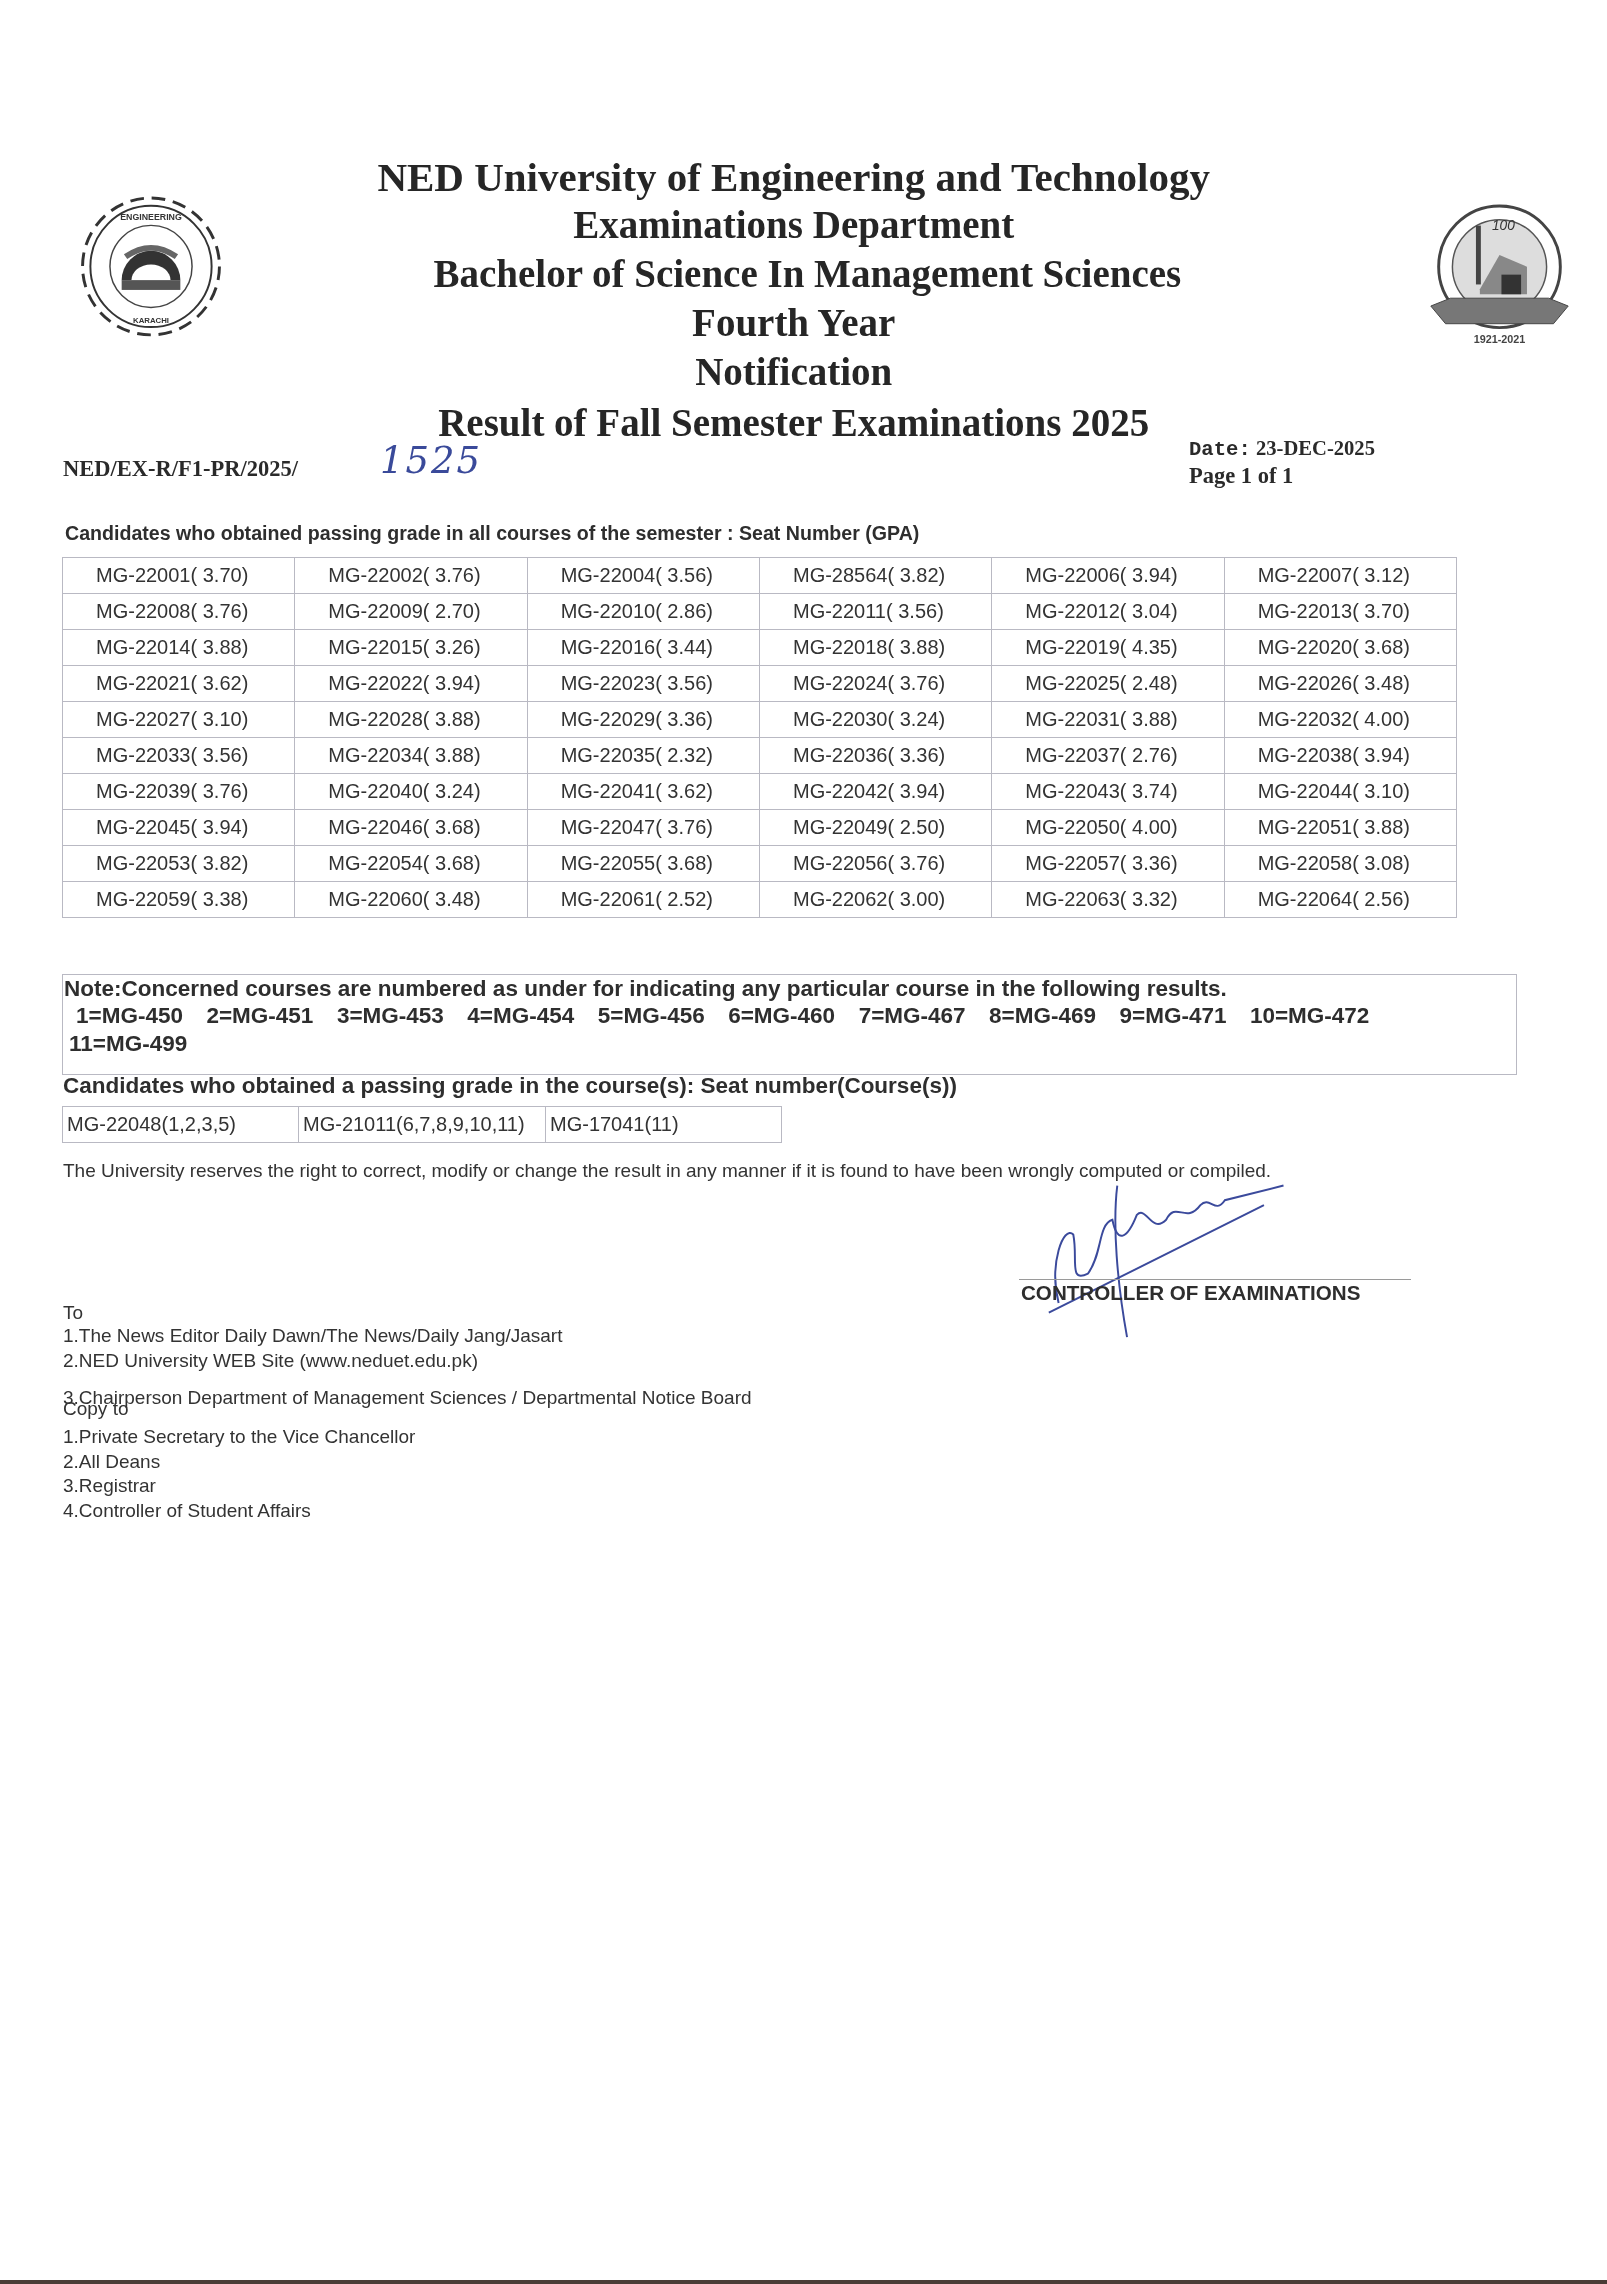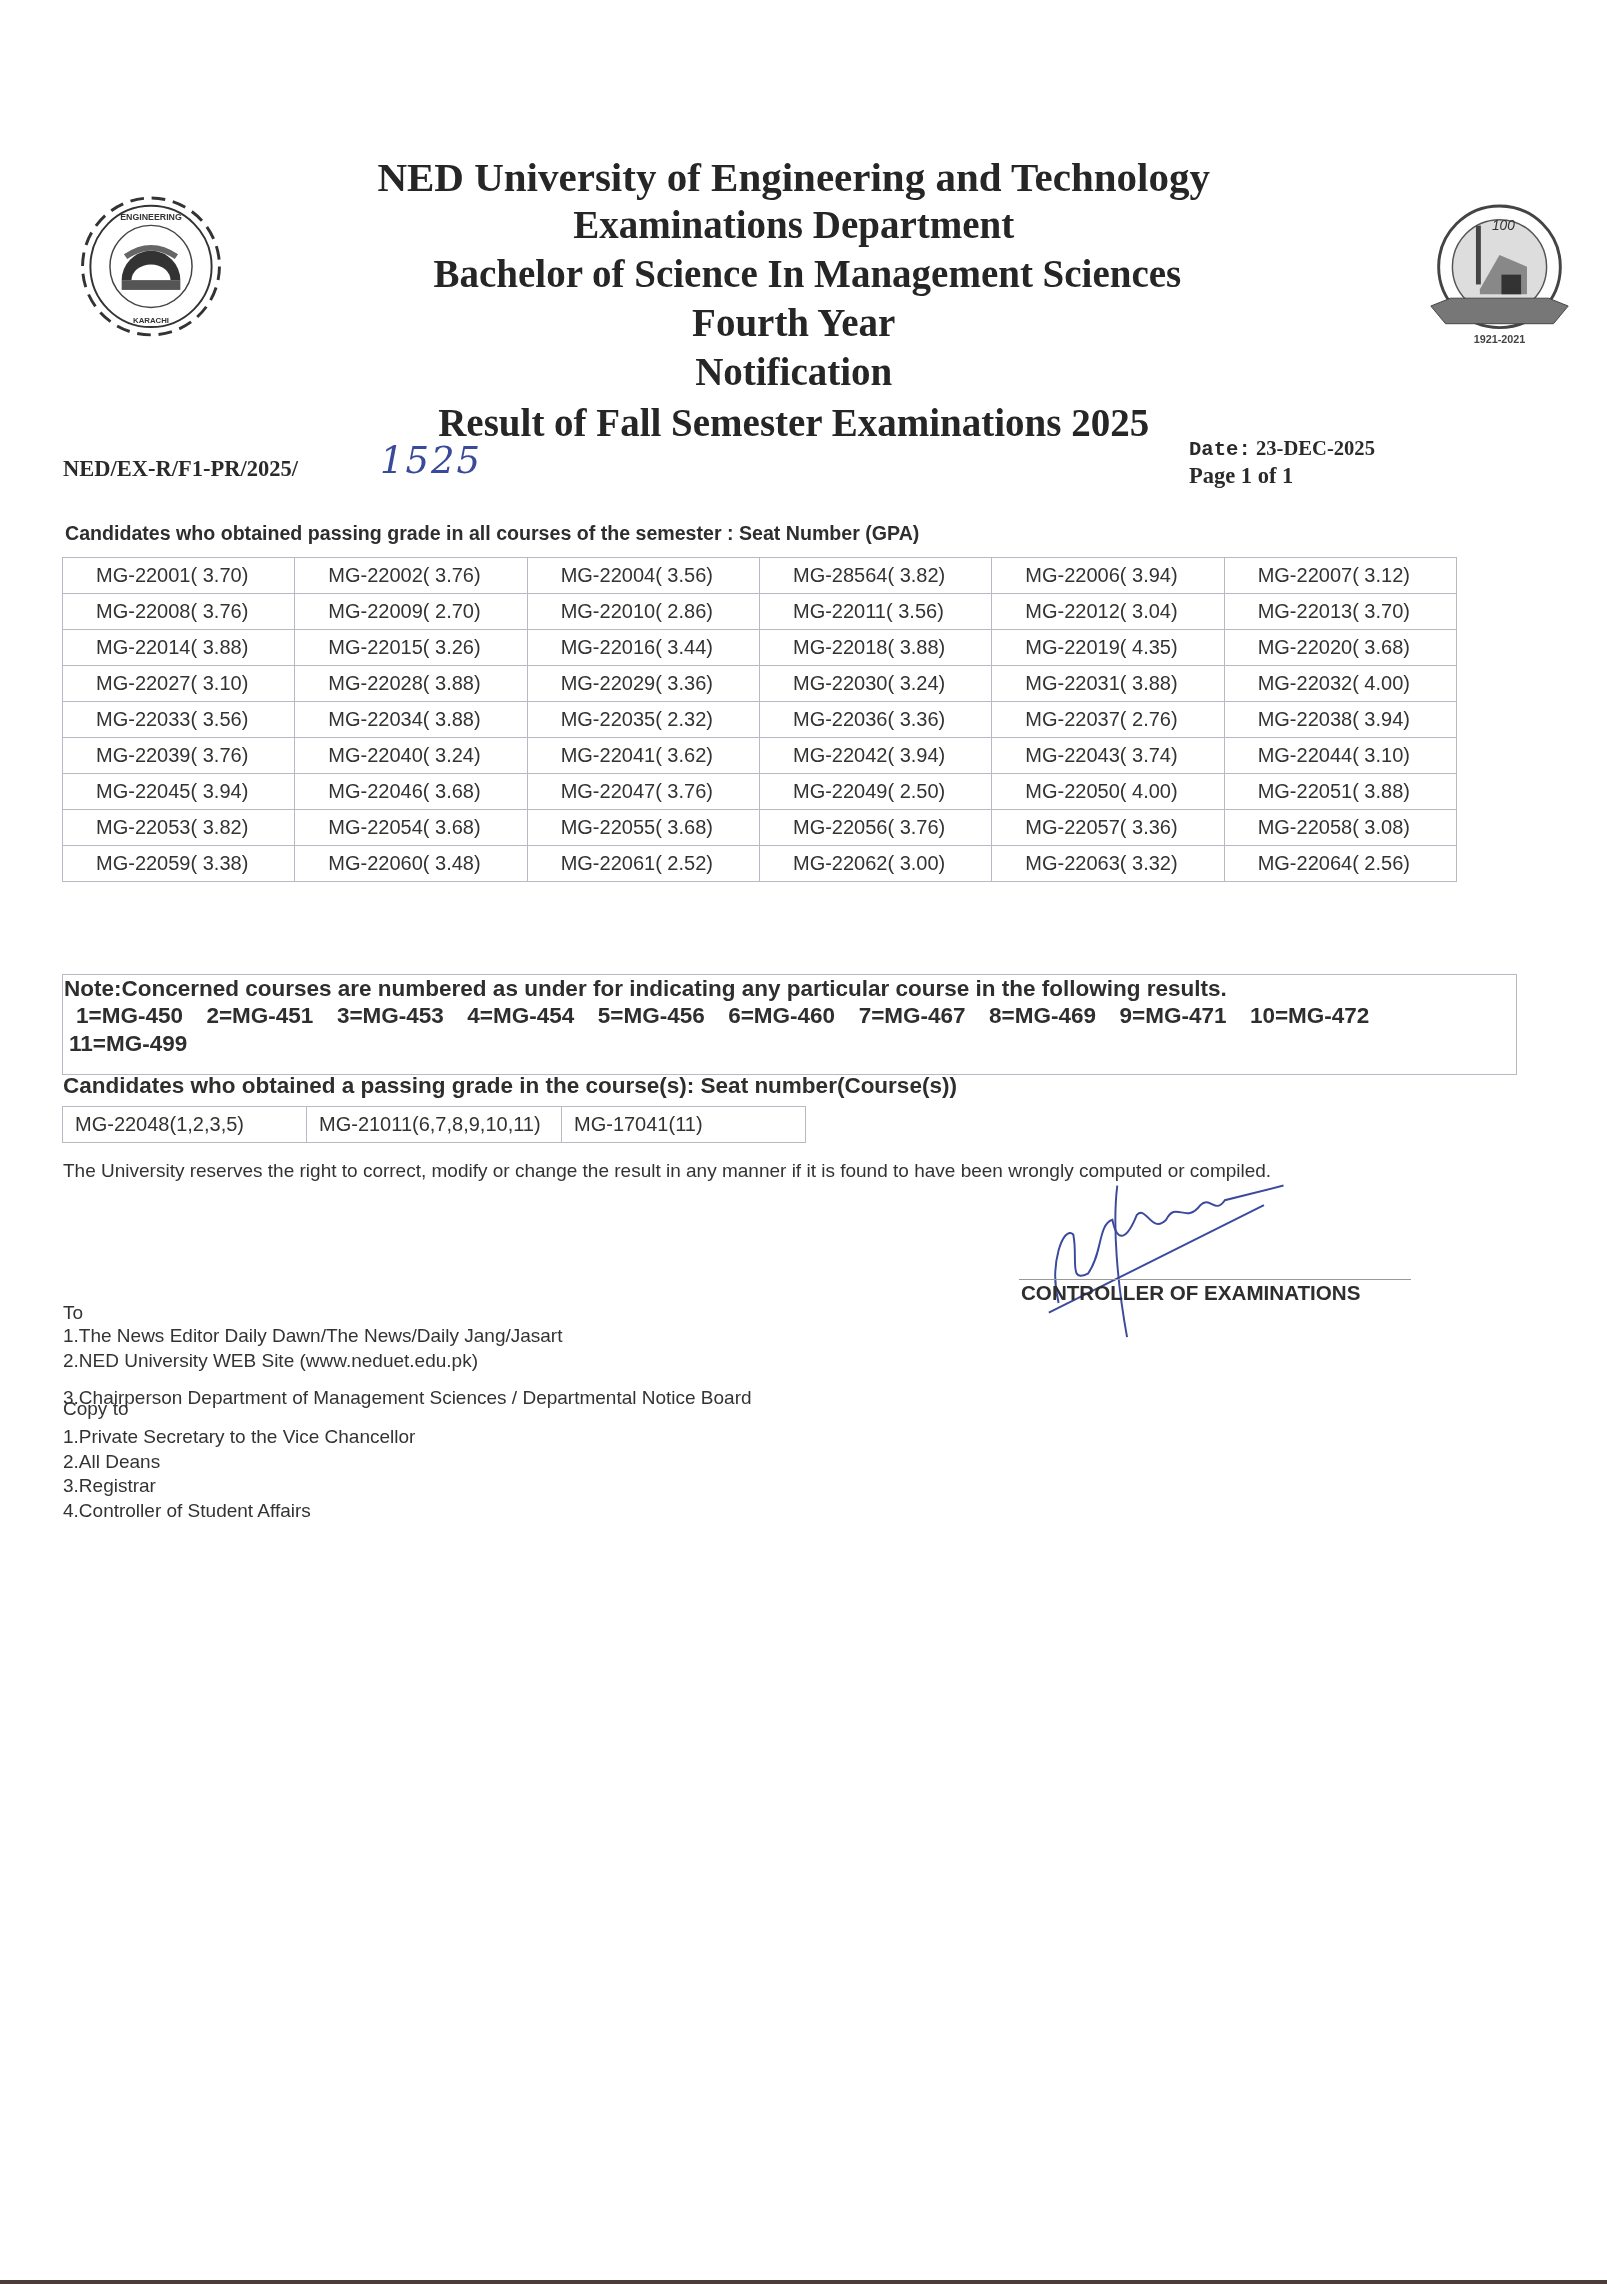--- a/index.html
+++ b/index.html
@@ -23,21 +23,21 @@
   .sec1{left:65px;top:522px;font-size:19.6px;font-weight:bold;color:#2e2e2e;}
   table.gpa{position:absolute;left:62px;top:557px;border-collapse:collapse;width:1395px;}
   table.gpa td{border:1px solid #b9b9c3;height:35px;padding:0 0 0 33px;font-size:20px;color:#333;width:231px;white-space:nowrap;vertical-align:middle;}
   .notebox{left:62px;top:974px;width:1453px;height:99px;border:1px solid #b9b9c3;}
   .note-title{left:64px;top:976px;font-size:22.5px;font-weight:bold;color:#2e2e2e;}
   .note-codes{left:76px;top:1003px;font-size:22.5px;font-weight:bold;color:#2e2e2e;word-spacing:0;}
   .note-codes span{margin-right:23.5px;}
   .note-line2{left:69px;top:1031px;font-size:22.5px;font-weight:bold;color:#2e2e2e;}
   .sec2{left:63px;top:1073px;font-size:22.5px;font-weight:bold;color:#2e2e2e;}
   table.partial{position:absolute;left:62px;top:1106px;border-collapse:collapse;}
-  table.partial td{border:1px solid #b9b9c3;height:35px;font-size:20px;color:#333;white-space:nowrap;padding:0 0 0 12px;vertical-align:middle;}
+  table.partial td{border:1px solid #b9b9c3;height:35px;font-size:20px;color:#333;white-space:nowrap;padding:0 0 0 4px;vertical-align:middle;}
   .disclaimer{left:63px;top:1160px;font-size:19px;color:#333;}
   .sigline{left:1019px;top:1279px;width:392px;height:1px;background:#9a9a9a;}
   .sigtitle{left:1021px;top:1281px;font-size:20.6px;font-weight:bold;color:#2e2e2e;}
   .signature{left:1019px;top:1166px;width:353px;height:176px;}
   .dist{left:63px;font-size:19px;color:#333;}
   .bottombar{left:0;top:2280px;width:1607px;height:4.9px;background:#4a3c36;}
 </style>
 </head>
 <body>
 
@@ -104,20 +104,28 @@
     </tr>
     <tr>
       <td>MG-22014( 3.88)</td>
         <td>MG-22015( 3.26)</td>
         <td>MG-22016( 3.44)</td>
         <td>MG-22018( 3.88)</td>
         <td>MG-22019( 4.35)</td>
         <td>MG-22020( 3.68)</td>
     </tr>
     <tr>
+      <td>MG-22021( 3.62)</td>
+        <td>MG-22022( 3.94)</td>
+        <td>MG-22023( 3.56)</td>
+        <td>MG-22024( 3.76)</td>
+        <td>MG-22025( 2.48)</td>
+        <td>MG-22026( 3.48)</td>
+    </tr>
+    <tr>
       <td>MG-22027( 3.10)</td>
         <td>MG-22028( 3.88)</td>
         <td>MG-22029( 3.36)</td>
         <td>MG-22030( 3.24)</td>
         <td>MG-22031( 3.88)</td>
         <td>MG-22032( 4.00)</td>
     </tr>
     <tr>
       <td>MG-22033( 3.56)</td>
         <td>MG-22034( 3.88)</td>

